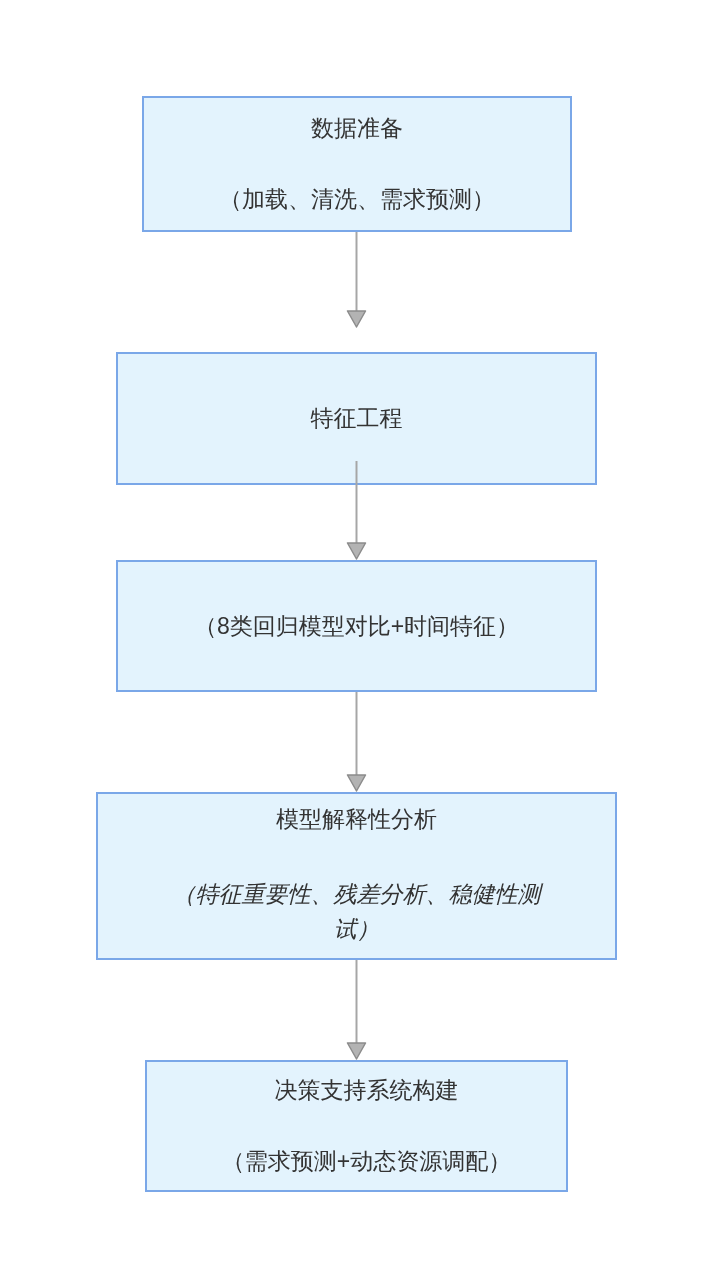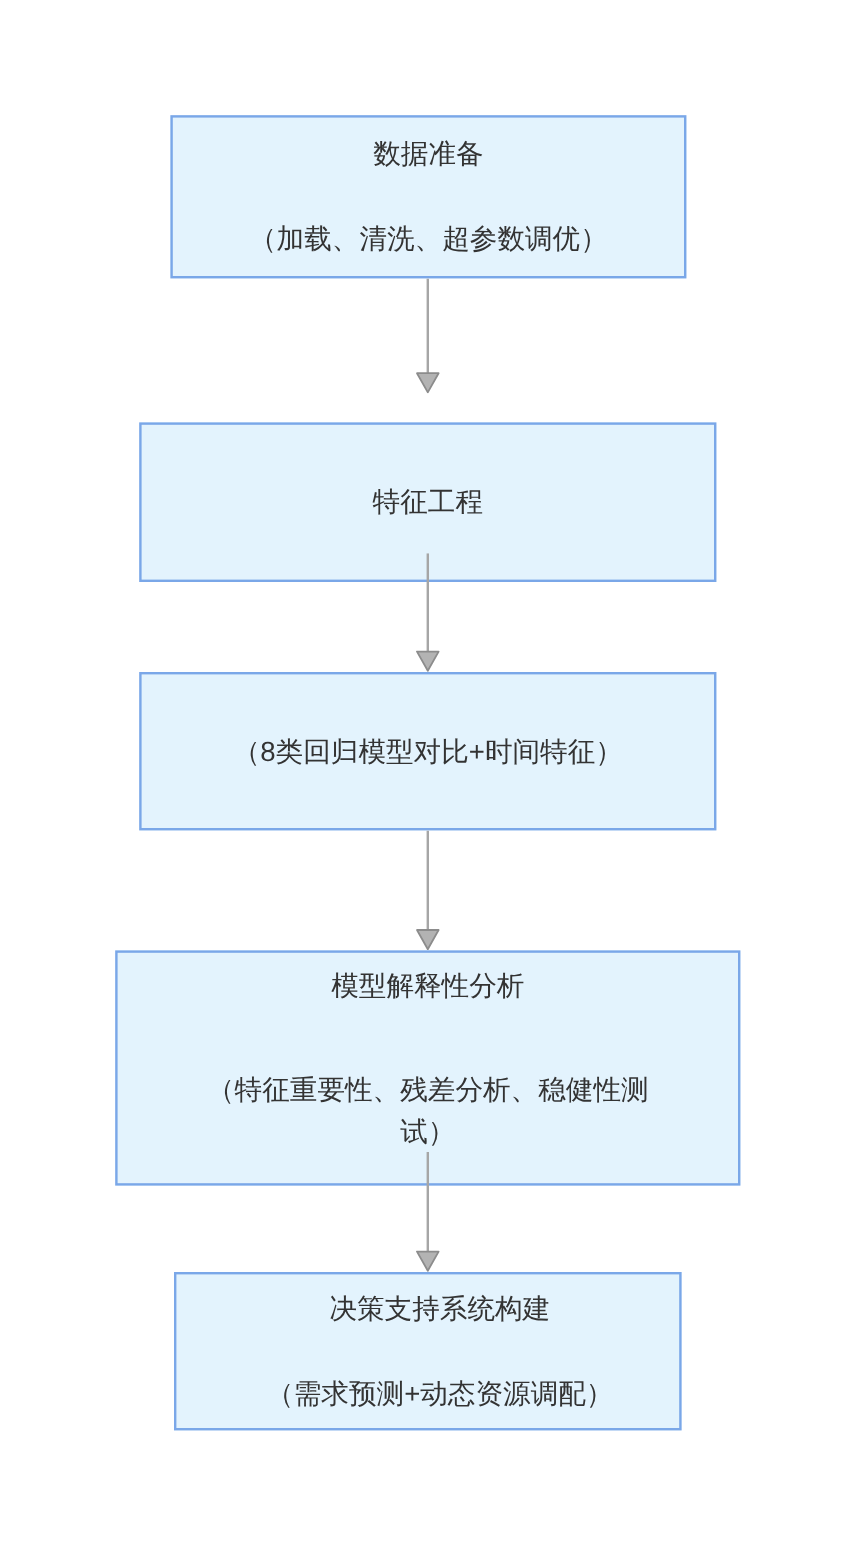--- a/index.html
+++ b/index.html
@@ -36,27 +36,28 @@
     line-height: 35px;
     gap: 36px;
   }
   .node-title, .node-subtitle {
     width: 100%;
     color: var(--text-color);
   }
   .node-1 { left: 142px; top: 96px;  width: 430px; height: 136px; }
   .node-2 { left: 116px; top: 328px; width: 481px; height: 133px; margin-top: 24px; }
   .node-3 { left: 116px; top: 560px; width: 481px; height: 132px; }
-  .node-4 { left: 96px;  top: 792px; width: 521px; height: 196px; }
+  .node-4 { left: 96px;  top: 792px; width: 521px; height: 168px; }
   .node-5 { left: 145px; top: 1060px; width: 423px; height: 132px; padding-left: 20px; }
   .node-4 .node-subtitle {
     max-width: 380px;
-    margin: 16px auto;
+    margin: 4px auto;
     word-break: break-all;
     line-break: strict;
+    font-style: italic;
   }
   .arrow {
     position: absolute;
     left: 344px;
     width: 25px;
     display: block;
   }
   .arrow-1 { top: 232px; height: 96px; }
   .arrow-2 { top: 461px; height: 99px; }
   .arrow-3 { top: 692px; height: 100px; }
@@ -72,21 +73,21 @@
     stroke-linejoin: round;
   }
 </style>
 </head>
 <body>
 
 <div class="canvas">
 
   <div class="node node-1">
     <div class="node-title">数据准备</div>
-    <div class="node-subtitle">（加载、清洗、超参数调优）</div>
+    <div class="node-subtitle">（加载、清洗、需求预测）</div>
   </div>
 
   <svg class="arrow arrow-1" viewBox="0 0 25 96" width="25" height="96">
     <line x1="12.5" y1="0" x2="12.5" y2="79"></line>
     <polygon points="3.5,79 21.5,79 12.5,95"></polygon>
   </svg>
 
   <div class="node node-2">
     <div class="node-title">特征工程</div>
   </div>

